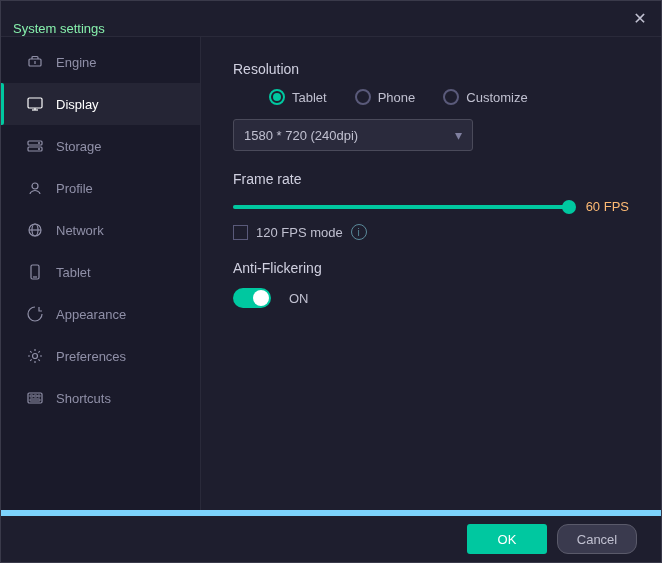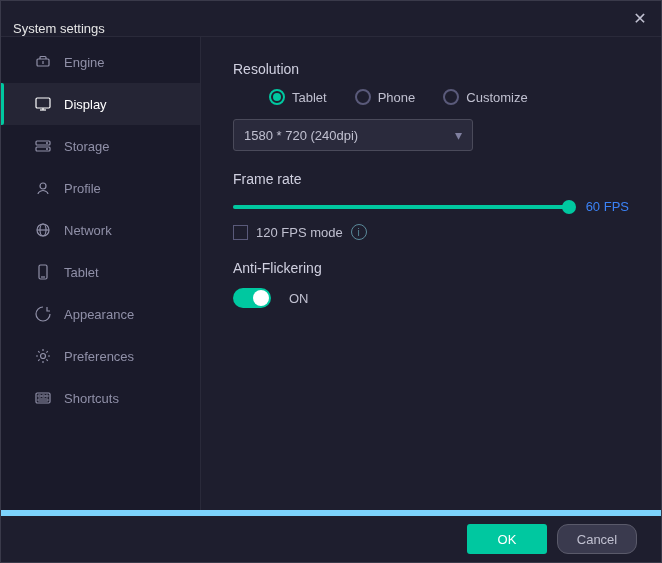--- a/index.html
+++ b/index.html
@@ -29,21 +29,21 @@
       background: #1e1e2e;
       height: 36px;
       display: flex;
       align-items: center;
       justify-content: space-between;
       padding: 0 12px;
       border-bottom: 1px solid #2a2a3a;
     }
 
     .title-bar-text {
-      color: #e5e5e5;
+      color: #86efac;
       font-size: 13px;
       margin-top: 20px;
     }
 
     .close-btn {
       width: 18px;
       height: 18px;
       color: #c0c0d0;
       cursor: pointer;
       display: flex;
@@ -66,21 +66,21 @@
       background: #1a1a2a;
       border-right: 1px solid #2a2a3a;
       display: flex;
       flex-direction: column;
       padding: 4px 0;
     }
 
     .sidebar-item {
       display: flex;
       align-items: center;
-      padding: 12px 33px;
+      padding: 12px 25px;
       cursor: pointer;
       color: #9090a8;
       gap: 12px;
       position: relative;
     }
 
     .sidebar-item.active {
       background: #252535;
       color: #ffffff;
     }
@@ -226,21 +226,21 @@
       height: 14px;
       background: #00c8a0;
       border-radius: 50%;
       position: absolute;
       right: -2px;
       top: 50%;
       transform: translateY(-50%);
     }
 
     .fps-label {
-      color: #3b82f6;
+      color: #fdba74;
       font-size: 13px;
       white-space: nowrap;
     }
 
     .checkbox-row {
       display: flex;
       align-items: center;
       gap: 8px;
       color: #c0c0d0;
       font-size: 13px;

